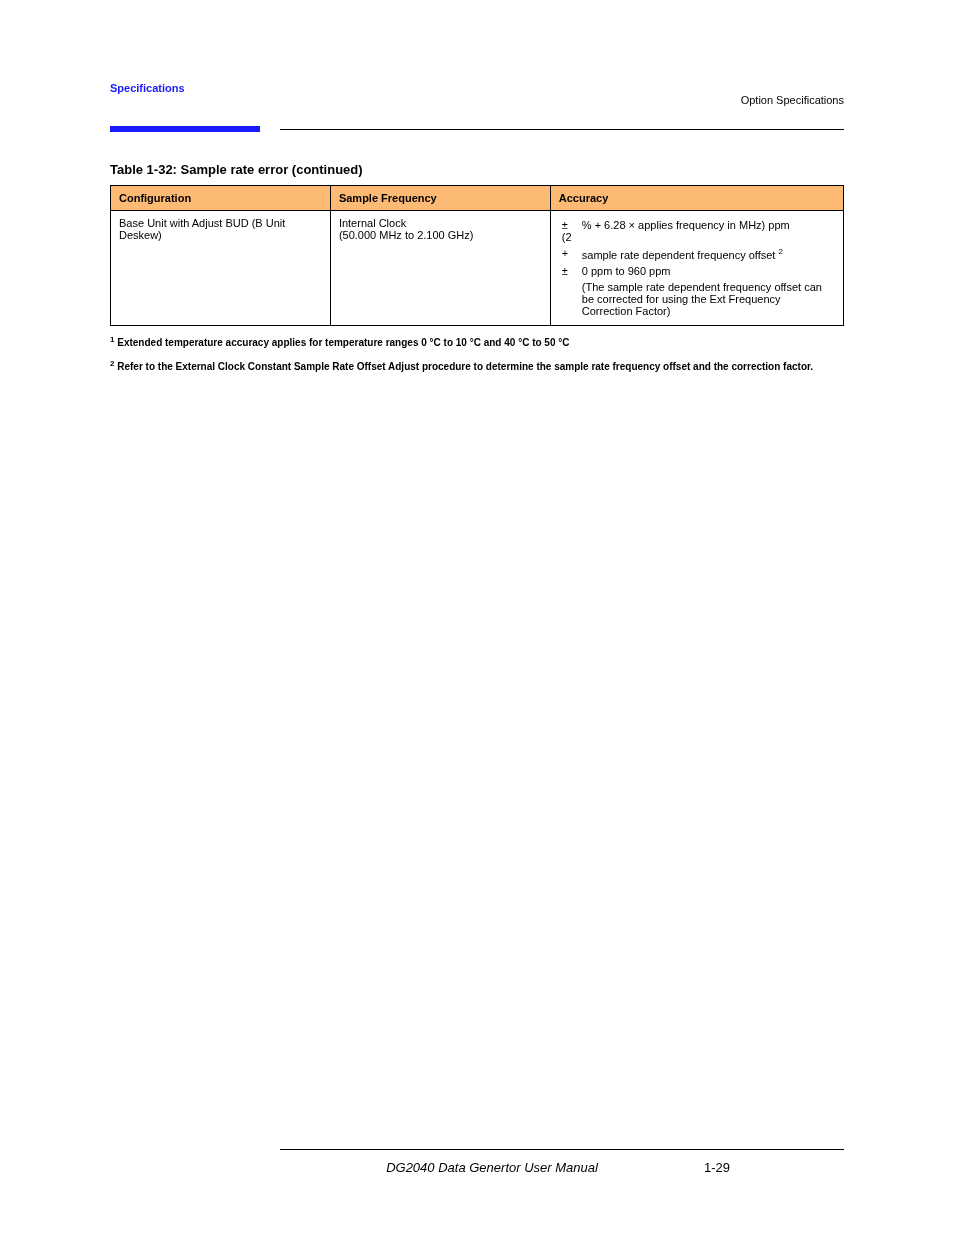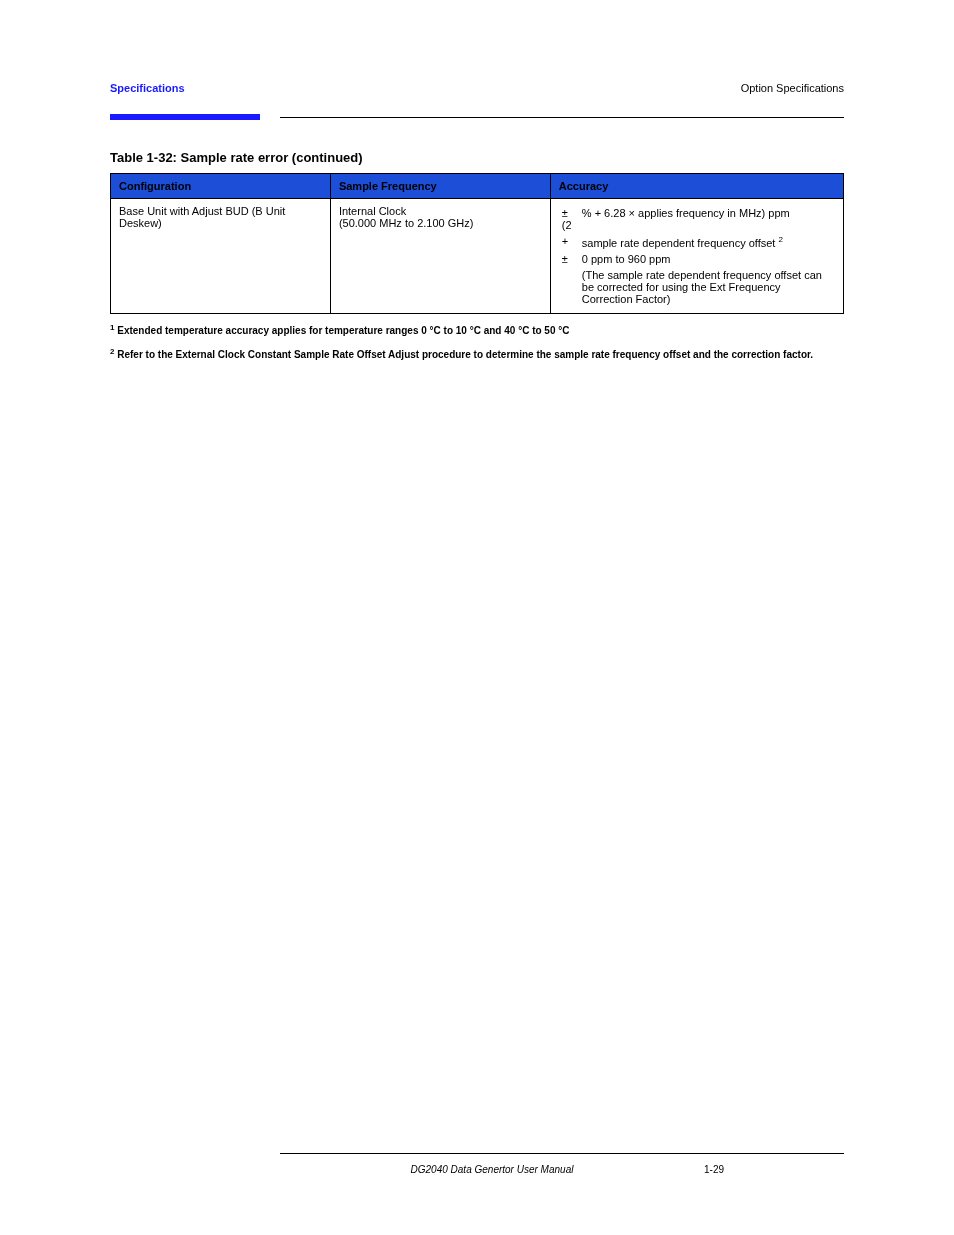--- a/index.html
+++ b/index.html
@@ -33,20 +33,21 @@
     flex: 1;
     height: 1px;
     background: #000;
   }
   .header-labels {
     display: flex;
     font-size: 11px;
     color: #111;
     margin-top: -18px;
     margin-bottom: 20px;
+    flex-direction: column;
   }
   .header-left {
     width: 170px;
     color: #1a1aff;
     font-weight: bold;
   }
   .header-right {
     flex: 1;
     color: #000;
     font-weight: normal;
@@ -62,21 +63,21 @@
     border-collapse: collapse;
     font-size: 11px;
   }
   th, td {
     border: 1px solid #000;
     padding: 6px 8px;
     text-align: left;
     vertical-align: top;
   }
   th {
-    background: #1d4ed8;
+    background: #fdba74;
     font-weight: bold;
   }
   .col-config { width: 30%; }
   .col-freq { width: 30%; }
   .col-acc { width: 40%; }
   .inner-table {
     width: 100%;
     border-collapse: collapse;
   }
   .inner-table td {
@@ -100,21 +101,21 @@
     bottom: 60px;
   }
   .footer-line {
     height: 1px;
     background: #000;
     margin-left: 170px;
     margin-bottom: 10px;
   }
   .footer-row {
     display: flex;
-    font-size: 10px;
+    font-size: 13px;
   }
   .footer-left { width: 170px; }
   .footer-center { flex: 1; text-align: center; font-style: italic; }
   .footer-right { width: 140px; text-align: left; }
 </style>
 </head>
 <body>
 
 <div class="page">
   <div class="header-labels">

